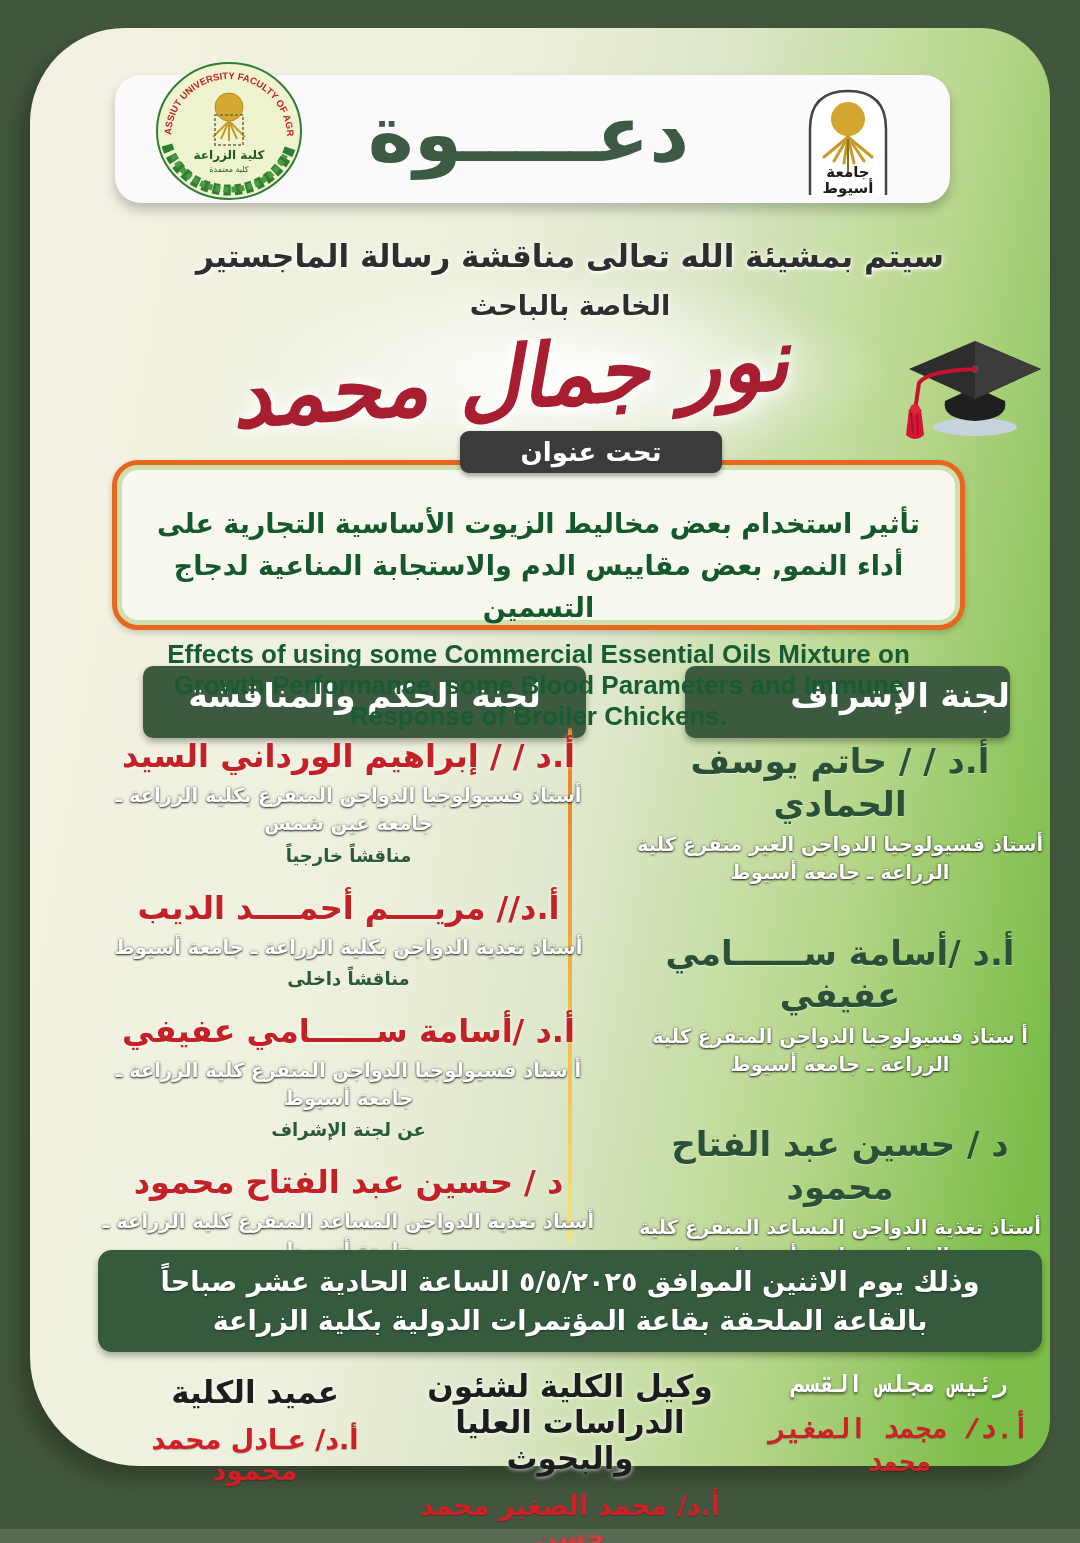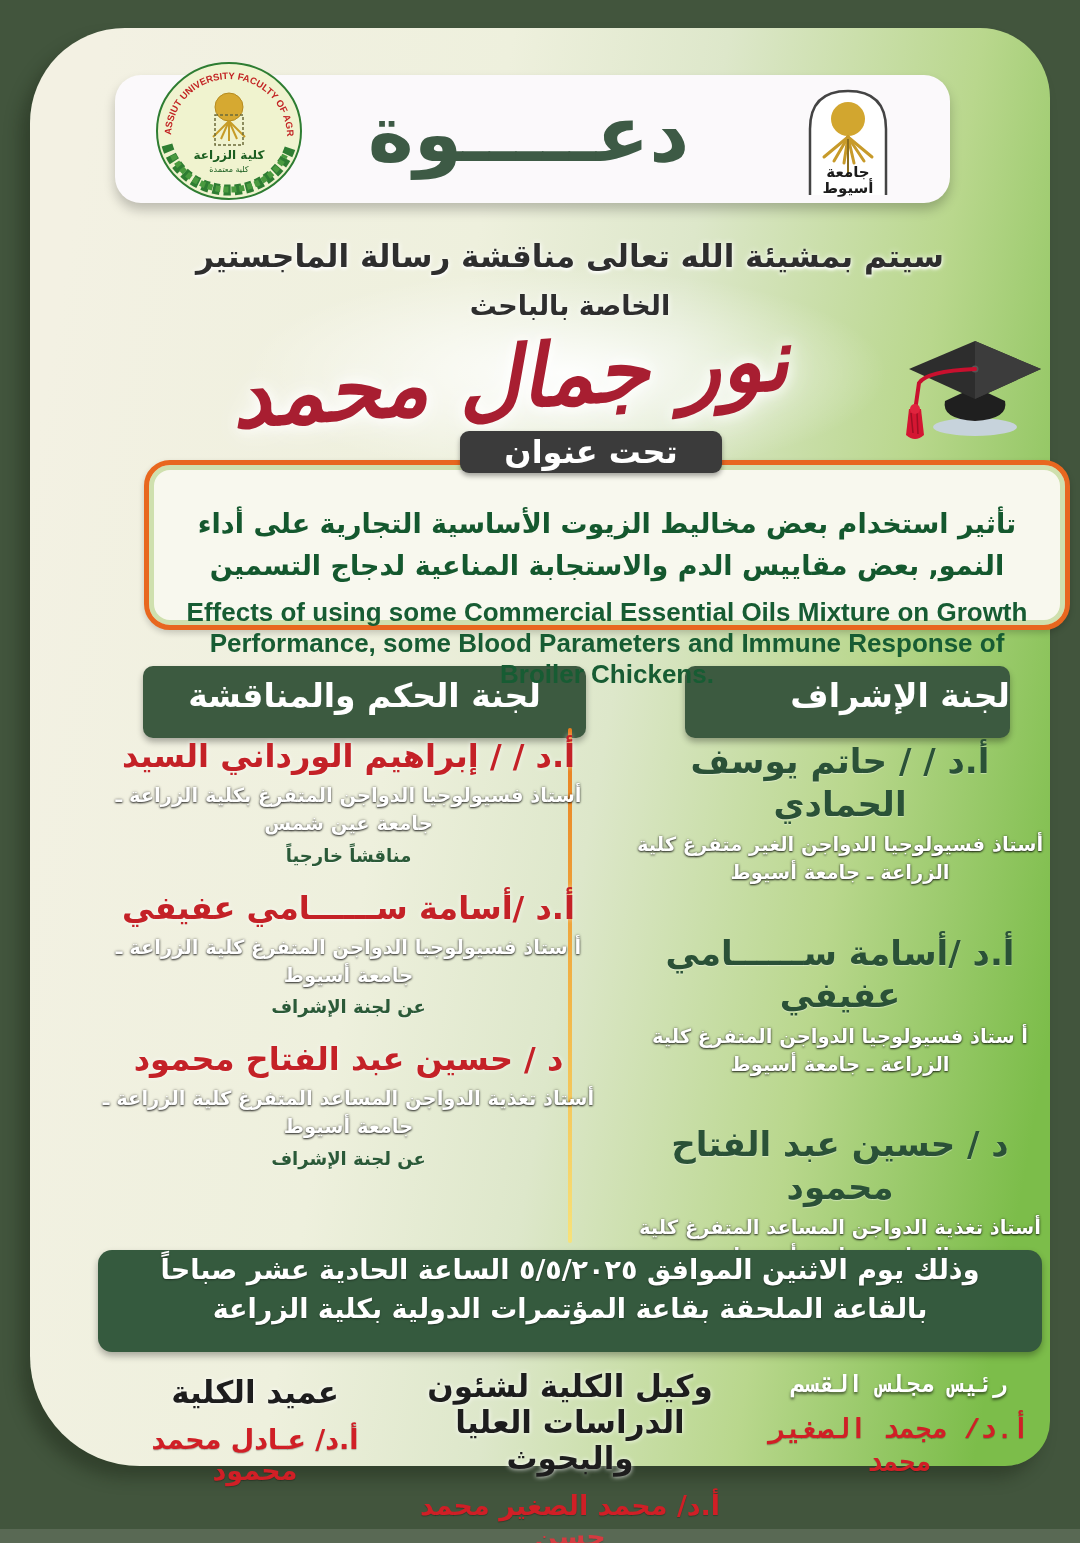--- a/index.html
+++ b/index.html
@@ -58,30 +58,29 @@
     font-size:86px; font-weight:bold; font-style:italic; color:#a81e31;
     transform:rotate(-4deg);
     text-shadow:0 0 14px #fff, 0 0 28px #fff;
   }
   .grad-cap { position:absolute; left:845px; top:295px; width:168px; height:122px; }
 
   
   .under-title {
     position:absolute; left:430px; top:403px; width:262px; height:42px; z-index:3;
     background:#3b3b3b; border-radius:9px; color:#fff;
-    font-size:32px; font-weight:bold; text-align:center; line-height:42px;
+    font-size:26px; font-weight:bold; text-align:center; line-height:42px;
     box-shadow:0 3px 5px rgba(0,0,0,.35);
   }
   .thesis-box {
-    position:absolute; left:82px; top:432px; width:926px; height:170px; z-index:2;
+    position:absolute; left:82px; top:432px; width:853px; height:170px; z-index:2;
     background:#f8f8ee; border:5px solid #e8671f; border-radius:26px;
     box-shadow:inset 0 0 0 5px #cfe0ae, 0 3px 6px rgba(0,0,0,.18);
     padding:38px 35px 10px;
     text-align:center;
-    margin-left:32px;
   }
   .thesis-ar {
     font-size:27px; font-weight:bold; color:#14582e; line-height:1.55;
   }
   .thesis-en {
     margin-top:10px; font-size:26px; font-weight:bold; color:#175c33;
     font-family:"Liberation Sans","DejaVu Sans",sans-serif;
   }
 
   
@@ -119,21 +118,21 @@
   }
   .member-role {
     margin-top:6px; font-size:18px; font-weight:bold; color:#2b5a38;
     text-shadow:0 1px 1px rgba(255,255,255,.5);
   }
 
   
   .schedule-box {
     position:absolute; left:68px; top:1222px; width:944px; height:102px;
     background:#355a3e; border-radius:14px;
-    color:#fff; text-align:center; 
+    color:#fff; text-align:center; padding-top:12px;
     box-shadow:0 4px 7px rgba(0,0,0,.3);
   }
   .schedule-line { font-size:27px; font-weight:bold; line-height:1.45;
     text-shadow:0 1px 2px rgba(0,0,0,.4); }
 
   
   .sig { position:absolute; text-align:center; }
   .sig-title-dark {
     font-size:31px; font-weight:bold; color:#1d1d1d;
     text-shadow:0 0 5px #fff;
@@ -244,20 +243,25 @@
     </div>
   </div>
 
   <div class="col col-judging ar">
     <div class="member">
       <div class="member-name-red">أ.د / / إبراهيم الورداني السيد</div>
       <div class="member-desc">أستاذ فسيولوجيا الدواجن المتفرغ بكلية الزراعة ـ جامعة عين شمس</div>
       <div class="member-role">مناقشاً خارجياً</div>
     </div>
     <div class="member">
+      <div class="member-name-red">أ.د// مريــــم أحمــــد الديب</div>
+      <div class="member-desc">أستاذ تغذية الدواجن بكلية الزراعة ـ جامعة أسيوط</div>
+      <div class="member-role">مناقشاً داخلى</div>
+    </div>
+    <div class="member">
       <div class="member-name-red">أ.د /أسامة ســــــامي عفيفي</div>
       <div class="member-desc">أ ستاذ فسيولوجيا الدواجن المتفرغ كلية الزراعة ـ جامعة أسيوط</div>
       <div class="member-role">عن لجنة الإشراف</div>
     </div>
     <div class="member">
       <div class="member-name-red">د / حسين عبد الفتاح محمود</div>
       <div class="member-desc">أستاذ تغذية الدواجن المساعد المتفرغ كلية الزراعة ـ جامعة أسيوط</div>
       <div class="member-role">عن لجنة الإشراف</div>
     </div>
   </div>

